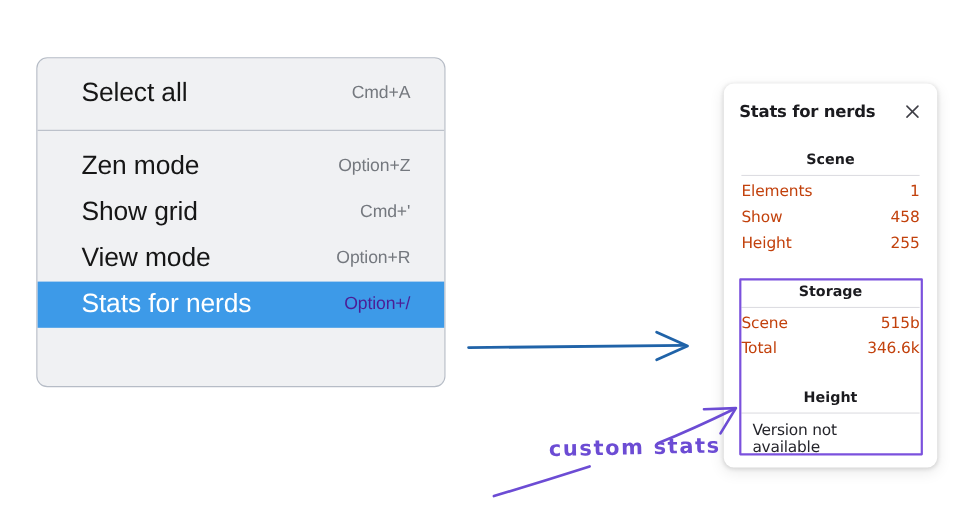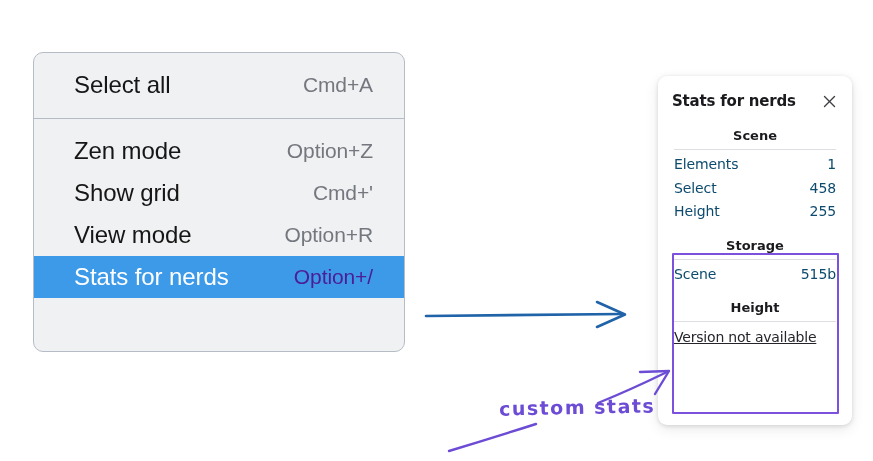--- a/index.html
+++ b/index.html
@@ -44,21 +44,21 @@
     justify-content: space-between;
     padding: 0 31px 0 40px;
     box-sizing: border-box;
   }
   .menu-item .mi-label {
     font-size: 24px;
     color: #161616;
     letter-spacing: -0.1px;
   }
   .menu-item .mi-shortcut {
-    font-size: 21px;
+    font-size: 16px;
     color: #74787e;
     letter-spacing: -0.1px;
   }
   .menu-item.is-selected {
     background: #3d9ae8;
   }
   .menu-item.is-selected .mi-label { color: #ffffff; }
   .menu-item.is-selected .mi-shortcut { color: #4c1d95; }
 
   
@@ -91,50 +91,49 @@
     width: 18px;
     height: 18px;
     display: flex;
     align-items: center;
     justify-content: center;
     cursor: pointer;
     color: #3f3f46;
   }
   .sp-close svg { display: block; }
 
-  .sp-group { margin-top: 7px; }
+  .sp-group { margin-top: 17px; }
   .sp-group-title {
     text-align: center;
     font-size: 13px;
     font-weight: bold;
     color: #1b1b1f;
     padding: 7px 0 6px 0;
   }
   .sp-rule {
     height: 1px;
     background: #dddde2;
     margin: 0 2px 3px 2px;
   }
   .sp-row {
     display: flex;
     align-items: flex-end;
     justify-content: space-between;
     font-size: 14px;
-    color: #0c4a6e;
+    color: #c2410c;
     padding: 3px 2px;
     line-height: 1.25;
   }
   .sp-row .sp-k { letter-spacing: -0.1px; }
   .sp-row .sp-v { letter-spacing: -0.1px; }
   .sp-note {
     font-size: 14px;
     color: #25252b;
-    padding: 4px 2px;
+    padding: 4px 12px;
     letter-spacing: -0.2px;
-    text-decoration: underline;
   }
 
   
   #custom-stats-highlight {
     position: absolute;
     left: 672px;
     top: 253px;
     width: 167px;
     height: 161px;
     border: 2px solid #7b51dd;
@@ -220,35 +219,39 @@
   </div>
 
   <div class="sp-group">
     <div class="sp-group-title">Scene</div>
     <div class="sp-rule"></div>
     <div class="sp-row">
       <span class="sp-k">Elements</span>
       <span class="sp-v">1</span>
     </div>
     <div class="sp-row">
-      <span class="sp-k">Select</span>
+      <span class="sp-k">Show</span>
       <span class="sp-v">458</span>
     </div>
     <div class="sp-row">
       <span class="sp-k">Height</span>
       <span class="sp-v">255</span>
     </div>
   </div>
 
   <div class="sp-group">
     <div class="sp-group-title">Storage</div>
     <div class="sp-rule"></div>
     <div class="sp-row">
       <span class="sp-k">Scene</span>
       <span class="sp-v">515b</span>
+    </div>
+    <div class="sp-row">
+      <span class="sp-k">Total</span>
+      <span class="sp-v">346.6k</span>
     </div>
   </div>
 
   <div class="sp-group">
     <div class="sp-group-title">Height</div>
     <div class="sp-rule"></div>
     <div class="sp-note">Version not available</div>
   </div>
 </div>
 

